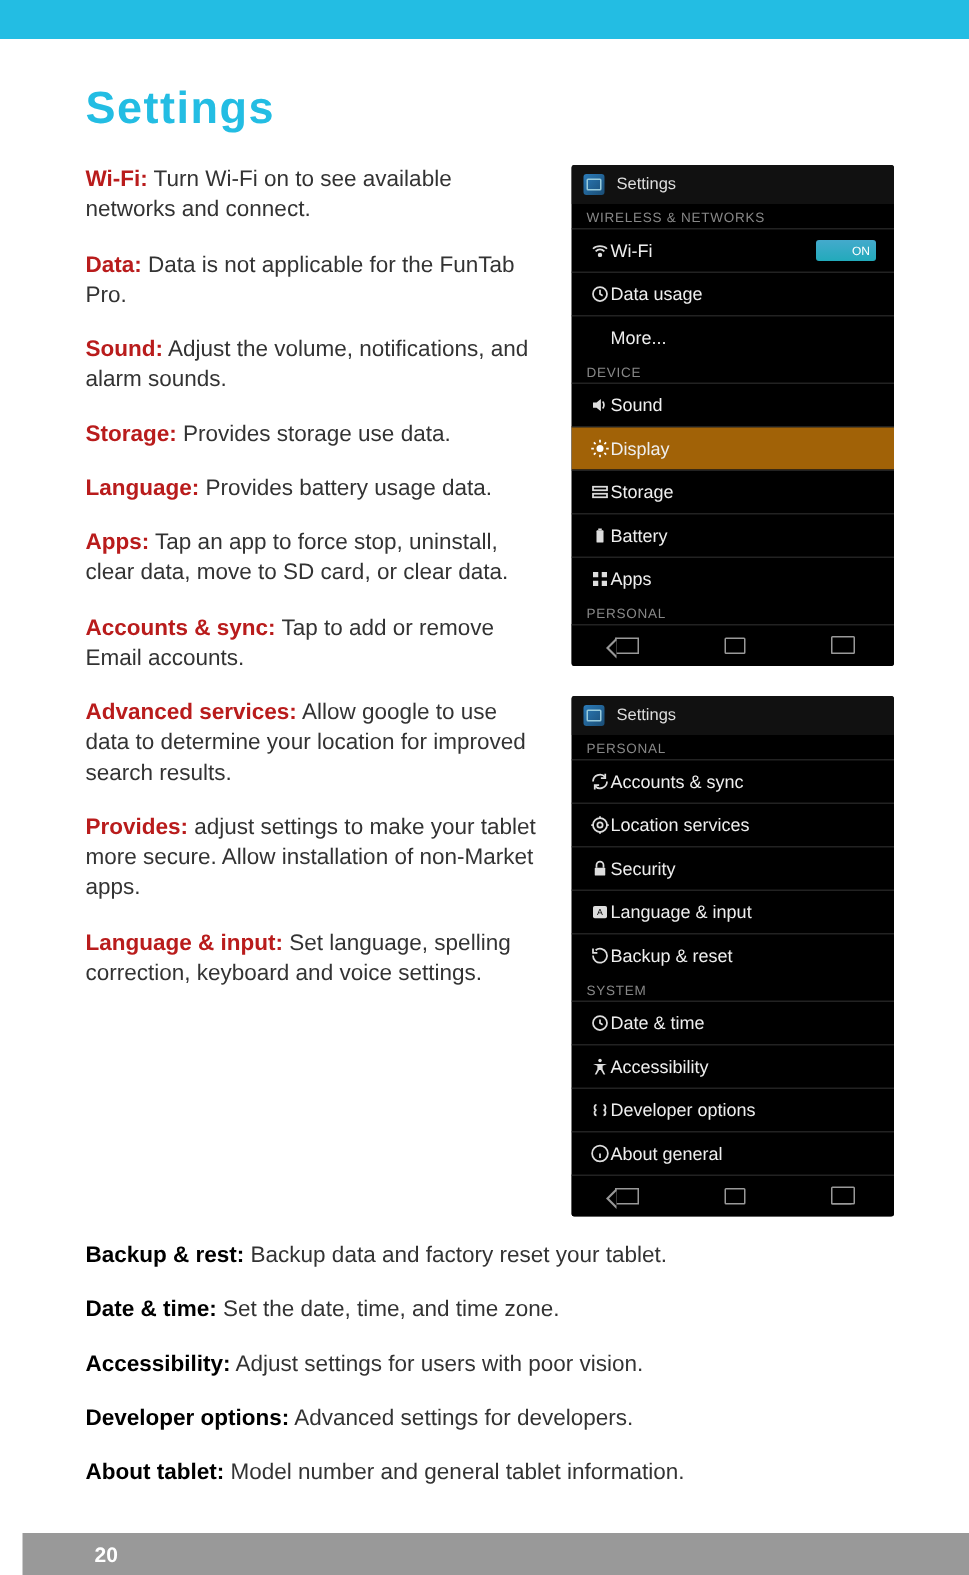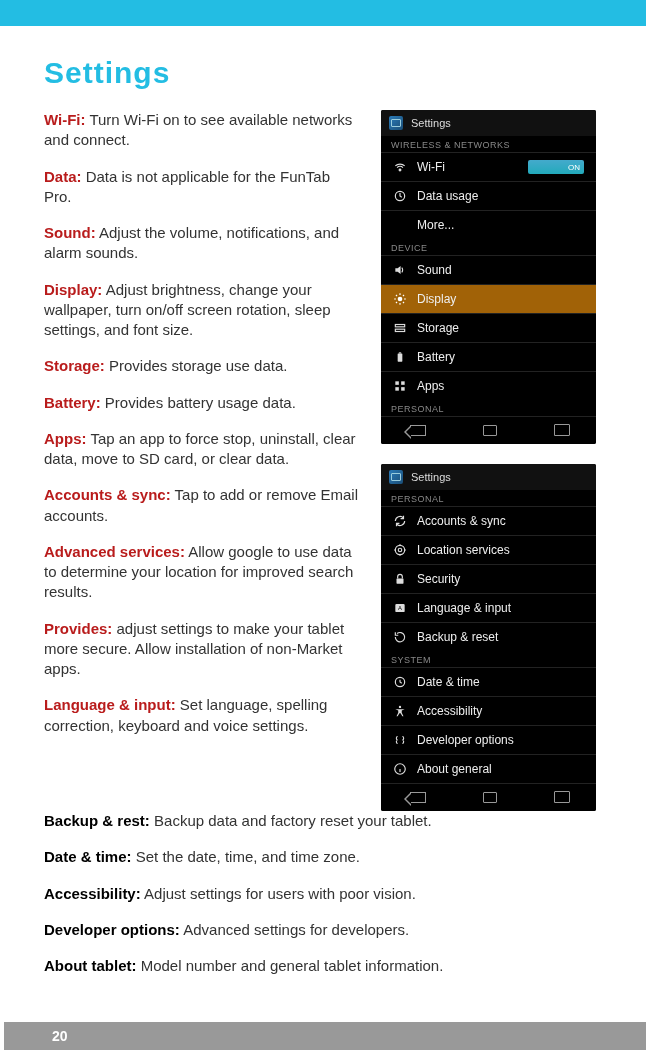--- a/index.html
+++ b/index.html
@@ -1,62 +1,61 @@
 <!DOCTYPE html>
 <html><head>
 <meta charset="utf-8">
 <style>
   *{box-sizing:border-box;margin:0;padding:0}
   body{width:646px;height:1050px;font-family:Arial,Helvetica,sans-serif;background:#fff;position:relative;overflow:hidden}
   .topbar{height:26px;background:#23bde3}
-  .content{padding:30px 50px 0 44px}
+  .content{padding:30px 50px 0 57px}
   .title{font-family:"Trebuchet MS","Segoe UI",sans-serif;font-size:30px;color:#23bde3;font-weight:600;margin-bottom:20px;letter-spacing:1px}
   .cols{display:flex;gap:22px}
   .left{flex:1;font-size:15px;line-height:1.35;color:#333}
   .left p{margin-bottom:16px}
   .left strong{font-weight:700;color:#b91c1c}
   .right{width:215px;display:flex;flex-direction:column;gap:20px}
   .shot{background:#000;border-radius:2px;overflow:hidden;font-size:11px;color:#ddd}
   .hdr{display:flex;align-items:center;gap:8px;padding:6px 8px;background:#111}
   .slider{width:14px;height:14px;background:linear-gradient(135deg,#2b7bb9,#1a4d75);border-radius:2px;display:flex;align-items:center;justify-content:center}
   .slider::after{content:"";width:8px;height:6px;border:1px solid #9cd;border-radius:1px}
   .sect{padding:4px 10px 2px 10px;color:#888;font-size:9px;letter-spacing:.5px}
-  .row{display:flex;align-items:center;gap:10px;padding:7px 12px;border-top:1px solid #222;font-size:12px;color:#eee}
+  .row{display:flex;align-items:center;gap:0;padding:7px 12px;border-top:1px solid #222;font-size:12px;color:#eee}
   .row.sel{background:#a16207}
   .row .ic{width:14px;height:14px;display:flex;align-items:center;justify-content:center;font-size:12px}
-  .toggle{margin-left:auto;width:56px;height:14px;background:linear-gradient(#4ac,#2ab);border-radius:2px;display:flex;align-items:center;justify-content:flex-end;padding:0 4px;font-size:8px;color:#fff}
+  .toggle{margin-left:auto;width:40px;height:14px;background:linear-gradient(#4ac,#2ab);border-radius:2px;display:flex;align-items:center;justify-content:flex-end;padding:0 4px;font-size:8px;color:#fff}
   .navbar{display:flex;justify-content:space-around;align-items:center;padding:8px 0;border-top:1px solid #222;background:#000}
   .navbar span{display:inline-block;border:1.5px solid #999;color:#999}
   .nb-back{width:16px;height:11px;border:none;border-top:1.5px solid #999;border-bottom:1.5px solid #999;border-right:1.5px solid #999;position:relative}
   .nb-back::before{content:"";position:absolute;left:-7px;top:-1.5px;width:0;height:0;border-top:7px solid transparent;border-bottom:7px solid transparent;border-right:7px solid #999}
   .nb-back::after{content:"";position:absolute;left:-4.5px;top:0.5px;width:0;height:0;border-top:5px solid transparent;border-bottom:5px solid transparent;border-right:5px solid #000}
   .nb-home{width:14px;height:11px;border-radius:1px}
   .nb-recent{width:14px;height:10px;border-radius:1px;position:relative}
   .nb-recent::after{content:"";position:absolute;right:-3px;top:-3px;width:14px;height:10px;border:1.5px solid #999;border-radius:1px;background:#000}
-  .below{font-size:15px;line-height:1.35;color:#333;}
+  .below{font-size:15px;line-height:1.35;color:#333;margin-top:16px}
   .below p{margin-bottom:16px}
   .below strong{font-weight:700;color:#000}
-  .footer{position:absolute;bottom:0;left:4px;right:0;height:28px;background:#999;color:#fff;font-weight:700;font-size:14px;display:flex;align-items:center;padding-left:48px}
+  .footer{position:absolute;bottom:0;left:15px;right:0;height:28px;background:#999;color:#fff;font-weight:700;font-size:14px;display:flex;align-items:center;padding-left:48px}
   svg{width:14px;height:14px}
 </style>
 </head>
 <body>
 
 <div class="topbar"></div>
 <div class="content">
   <div class="title">Settings</div>
   <div class="cols">
 
     <div class="left" id="defs-left">
         <p><strong>Wi-Fi:</strong><span> Turn Wi-Fi on to see available networks and connect.</span></p>
         <p><strong>Data:</strong><span> Data is not applicable for the FunTab Pro.</span></p>
         <p><strong>Sound:</strong><span> Adjust the volume, notifications, and alarm sounds.</span></p>
-        <p><strong>Display:</strong><span> Adjust brightness, change your wallpaper, turn on/off screen rotation, sleep settings, and font size.</span></p>
         <p><strong>Storage:</strong><span> Provides storage use data.</span></p>
-        <p><strong>Battery:</strong><span> Provides battery usage data.</span></p>
+        <p><strong>Language:</strong><span> Provides battery usage data.</span></p>
         <p><strong>Apps:</strong><span> Tap an app to force stop, uninstall, clear data, move to SD card, or clear data.</span></p>
         <p><strong>Accounts &amp; sync:</strong><span> Tap to add or remove Email accounts.</span></p>
         <p><strong>Advanced services:</strong><span> Allow google to use data to determine your location for improved search results.</span></p>
         <p><strong>Provides:</strong><span> adjust settings to make your tablet more secure. Allow installation of non-Market apps.</span></p>
         <p><strong>Language &amp; input:</strong><span> Set language, spelling correction, keyboard and voice settings.</span></p>
       </div>
 
     <div class="right">
 
       <div class="shot">

